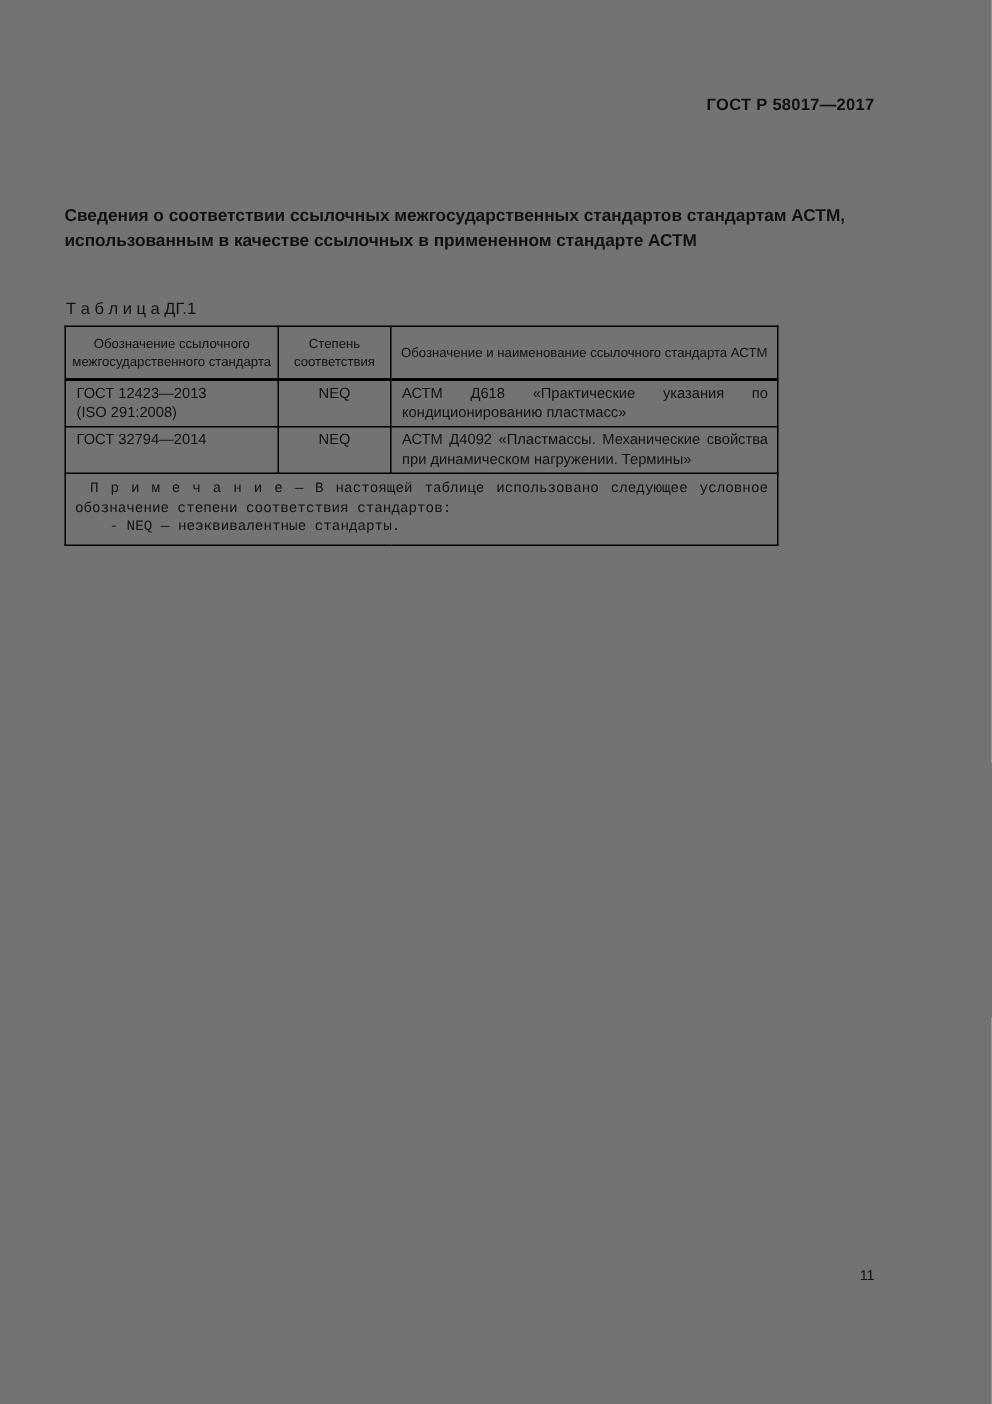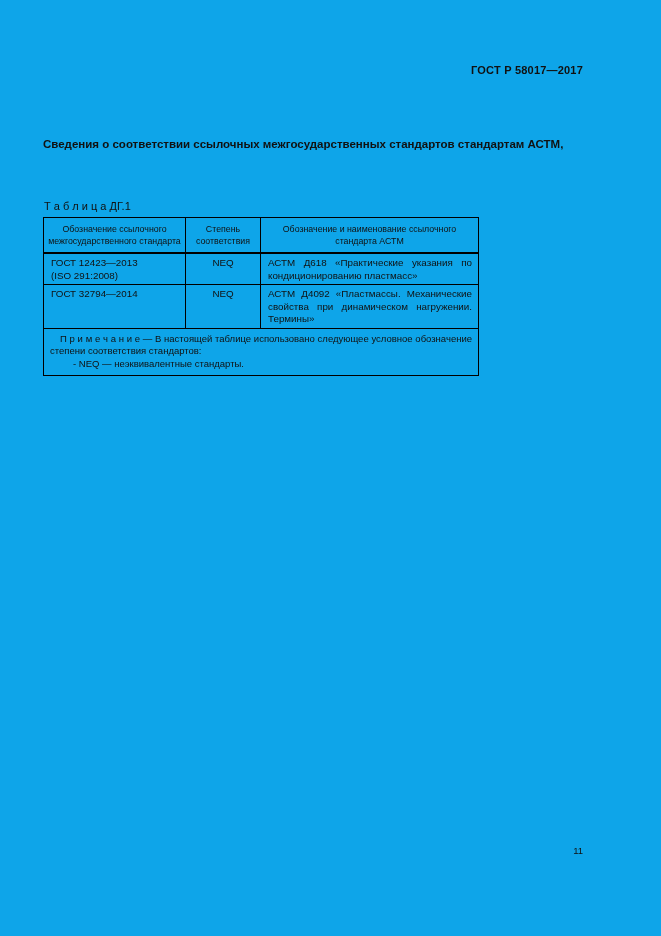--- a/index.html
+++ b/index.html
@@ -4,21 +4,21 @@
 <style>
   html, body { margin: 0; padding: 0; }
   body {
     width: 661px; height: 936px;
     background: #ffffff;
     color: #111;
     font-family: "Liberation Sans", "DejaVu Sans", sans-serif;
     position: relative;
     overflow: hidden;
   }
-  .page { position: absolute; inset: 0; background: #0ea5e9; }
+  .page { position: absolute; inset: 0; background: #737373; }
 
   .doc-code {
     position: absolute; top: 64px; right: 78px;
     font-size: 11px; font-weight: bold; letter-spacing: 0.2px;
     white-space: nowrap;
   }
 
   .appendix {
     position: absolute; top: 90px; left: 43px; width: 540px;
     text-align: center; font-weight: bold;
@@ -31,21 +31,21 @@
     font-size: 11.5px; line-height: 17px;
   }
 
   .tbl-caption {
     position: absolute; top: 200px; left: 44px;
     font-size: 11px;
   }
 
   table.tbl {
     position: absolute; top: 217px; left: 43px;
-    width: 436px;
+    width: 476px;
     border-collapse: collapse;
     table-layout: fixed;
   }
   table.tbl, .tbl th, .tbl td { border: 1px solid #000; }
   .tbl thead th {
     border-bottom: 2px solid #000;
     font-weight: normal;
     font-size: 8.8px; line-height: 12px;
     text-align: center; vertical-align: middle;
     padding: 3px 4px;
@@ -64,39 +64,41 @@
   td.c-deg  { text-align: center; padding-left: 2px; padding-right: 2px; }
   td.c-astm { text-align: justify; }
   tr.r1 td { height: 24px; }
   tr.r2 td { height: 22px; margin-left: 12px; }
 
   td.note-cell {
     padding: 4px 6px 5px 6px;
     font-size: 9.5px; line-height: 12.5px;
     height: 28px;
     vertical-align: top;
+    font-family: Liberation Mono, monospace;
   }
   .note-p { text-indent: 10px; text-align: justify; }
   .note-item { margin-left: 23px; }
 
   .page-num {
     position: absolute; top: 845px; right: 78px;
     font-size: 9.5px;
   }
 </style>
 </head>
 <body>
 
 <div class="page">
 
   <div class="doc-code">ГОСТ Р 58017—2017</div>
 
 
   <div class="doc-title">
     <div>Сведения о соответствии ссылочных межгосударственных стандартов стандартам АСТМ,</div>
+    <div>использованным в качестве ссылочных в примененном стандарте АСТМ</div>
   </div>
 
   <div class="tbl-caption">Т а б л и ц а  ДГ.1</div>
 
   <table class="tbl">
     <colgroup>
       <col class="col-gost">
       <col class="col-deg">
       <col class="col-astm">
     </colgroup>

